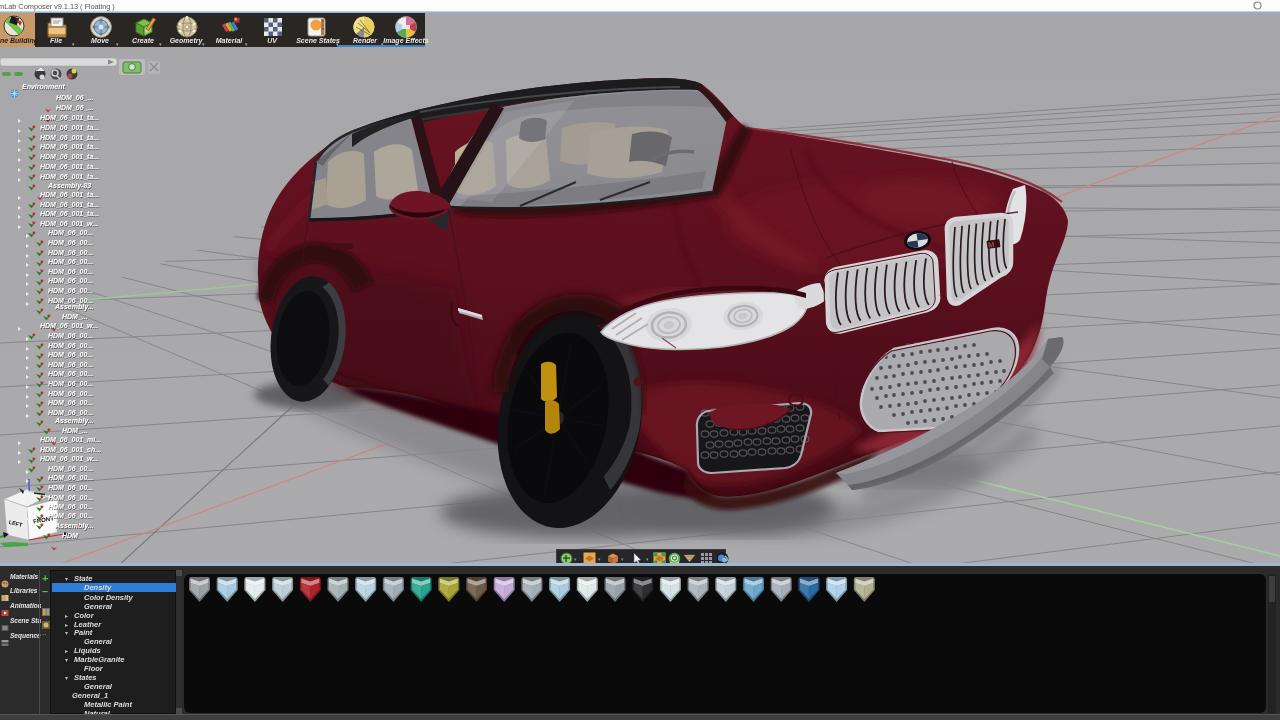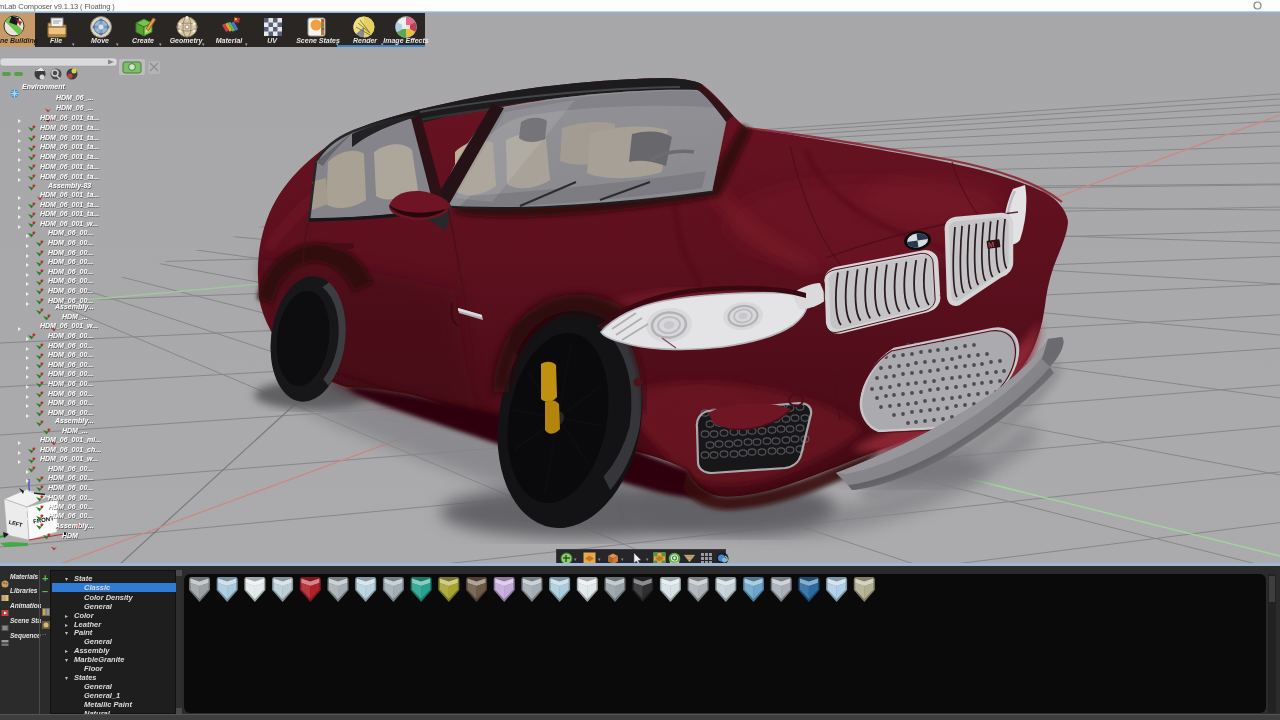--- a/index.html
+++ b/index.html
@@ -964,39 +964,39 @@
           <circle cx="4" cy="4" r="2.5" fill="#d8b870"></circle>
         </svg></div>
       <div style="position:absolute;left:42px;top:62px;color:#aaa;font-size:8px">..</div>
       <div style="position:absolute;left:50px;top:4px;width:126px;height:144px;background:#1e1e1e;border:1px solid #111"></div>
       <div style="position:absolute;left:176px;top:4px;width:6px;height:144px;background:#2e2e2e"></div>
       <div style="position:absolute;left:176px;top:4px;width:6px;height:6px;background:#4a4a4a"></div>
       <div style="position:absolute;left:176px;top:142px;width:6px;height:6px;background:#4a4a4a"></div>
       <div style="position:absolute;left:52px;top:17px;width:124px;height:9px;background:#2e7cd6"></div>
       <div class="marr" style="left:65px;top:9px">▾</div>
       <div class="mrow" style="left:74px;top:8px">State</div>
-      <div class="mrow" style="left:84px;top:17px">Classic</div>
+      <div class="mrow" style="left:84px;top:17px">Density</div>
       <div class="mrow" style="left:84px;top:27px">Color Density</div>
       <div class="mrow" style="left:84px;top:36px">General</div>
       <div class="marr" style="left:65px;top:46px">▸</div>
       <div class="mrow" style="left:74px;top:45px">Color</div>
       <div class="marr" style="left:65px;top:55px">▸</div>
       <div class="mrow" style="left:74px;top:54px">Leather</div>
       <div class="marr" style="left:65px;top:63px">▾</div>
       <div class="mrow" style="left:74px;top:62px">Paint</div>
       <div class="mrow" style="left:84px;top:71px">General</div>
       <div class="marr" style="left:65px;top:81px">▸</div>
-      <div class="mrow" style="left:74px;top:80px">Assembly</div>
+      <div class="mrow" style="left:74px;top:80px">Liquids</div>
       <div class="marr" style="left:65px;top:90px">▾</div>
       <div class="mrow" style="left:74px;top:89px">MarbleGranite</div>
       <div class="mrow" style="left:84px;top:98px">Floor</div>
       <div class="marr" style="left:65px;top:108px">▾</div>
       <div class="mrow" style="left:74px;top:107px">States</div>
       <div class="mrow" style="left:84px;top:116px">General</div>
-      <div class="mrow" style="left:84px;top:125px">General_1</div>
+      <div class="mrow" style="left:72px;top:125px">General_1</div>
       <div class="mrow" style="left:84px;top:134px">Metallic Paint</div>
       <div class="mrow" style="left:84px;top:143px">Natural</div>
       <div style="position:absolute;left:184px;top:8px;width:1082px;height:139px;background:#0a0a0a;border-radius:6px"></div>
       <svg style="position:absolute;left:0;top:0" width="1280" height="154" viewBox="0 566 1280 154">
         <defs>
           <linearGradient id="swsh" x1="0" y1="0" x2="1" y2="0.3">
             <stop offset="0" stop-color="#000" stop-opacity="0.25"></stop>
             <stop offset="0.45" stop-color="#fff" stop-opacity="0.12"></stop>
             <stop offset="1" stop-color="#000" stop-opacity="0.18"></stop>
           </linearGradient>

